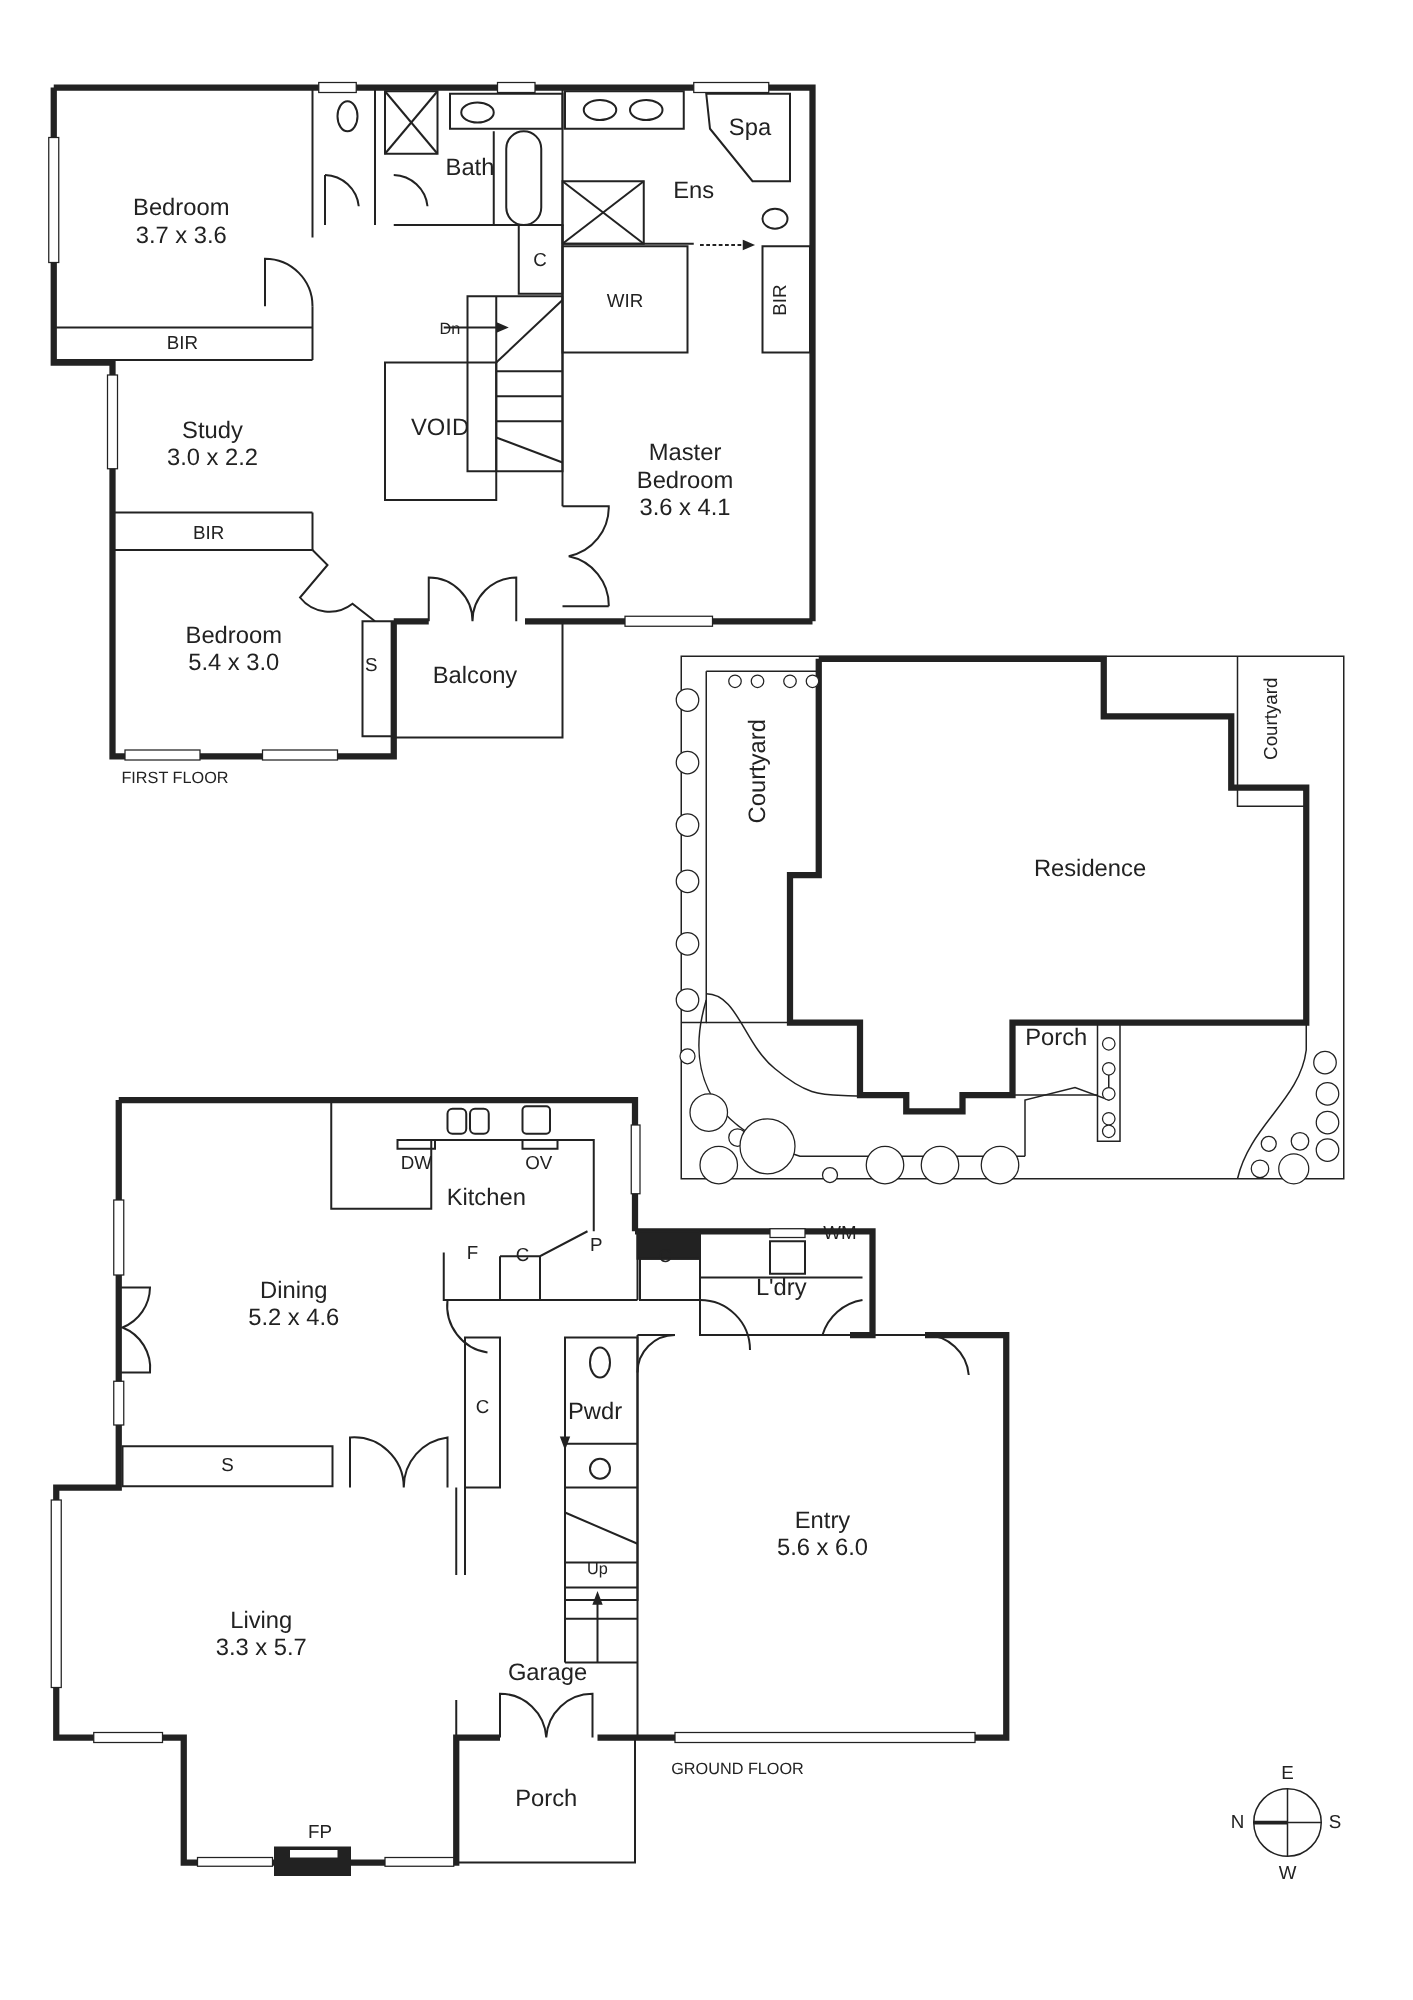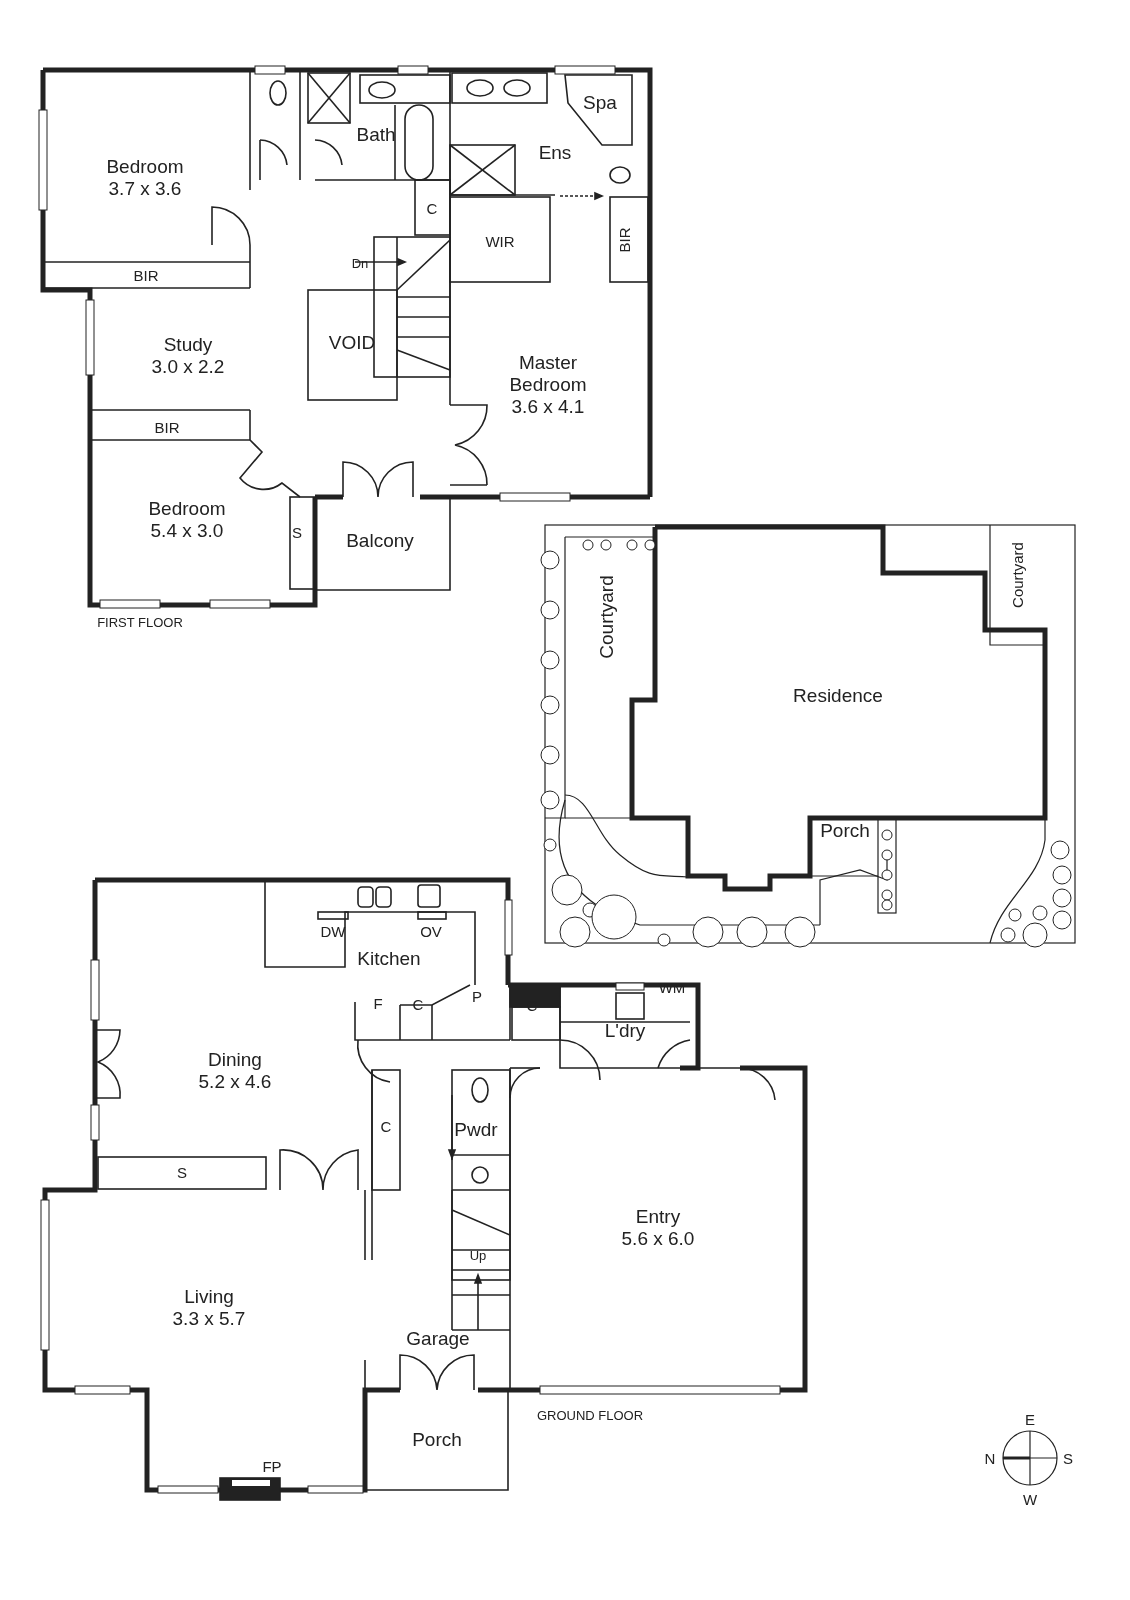--- a/index.html
+++ b/index.html
@@ -252,69 +252,69 @@
 </div>
 <div class="lbl" style="left:376px;top:135px">Bath</div>
 <div class="lbl" style="left:555px;top:153px">Ens</div>
 <div class="lbl" style="left:600px;top:103px">Spa</div>
 <div class="lbl sm" style="left:432px;top:208px">C</div>
 <div class="lbl sm" style="left:500px;top:241px">WIR</div>
 <div class="lbl sm rot" style="left:624px;top:240px">BIR</div>
 <div class="lbl sm" style="left:146px;top:275px">BIR</div>
 <div class="lbl xs" style="left:360px;top:263px">Dn</div>
 <div class="lbl" style="left:352px;top:343px">VOID</div>
-<div class="lbl" style="left:188px;top:356px">
+<div class="lbl" style="left:170px;top:356px">
   <div>Study</div>
   <div>3.0 x 2.2</div>
 </div>
 <div class="lbl" style="left:548px;top:385px">
   <div>Master</div>
   <div>Bedroom</div>
   <div>3.6 x 4.1</div>
 </div>
 <div class="lbl sm" style="left:167px;top:427px">BIR</div>
 <div class="lbl" style="left:187px;top:520px">
   <div>Bedroom</div>
   <div>5.4 x 3.0</div>
 </div>
 <div class="lbl sm" style="left:297px;top:532px">S</div>
 <div class="lbl" style="left:380px;top:541px">Balcony</div>
 <div class="lbl xs" style="left:140px;top:622px">FIRST FLOOR</div>
 
 <div class="lbl rot" style="left:607px;top:617px">Courtyard</div>
 <div class="lbl sm rot" style="left:1017px;top:575px">Courtyard</div>
-<div class="lbl" style="left:838px;top:696px">Residence</div>
+<div class="lbl" style="left:872px;top:696px">Residence</div>
 <div class="lbl" style="left:845px;top:831px">Porch</div>
 
 <div class="lbl sm" style="left:333px;top:931px">DW</div>
 <div class="lbl sm" style="left:431px;top:931px">OV</div>
 <div class="lbl" style="left:389px;top:959px">Kitchen</div>
 <div class="lbl sm" style="left:378px;top:1003px">F</div>
 <div class="lbl sm" style="left:418px;top:1004px">C</div>
 <div class="lbl sm" style="left:477px;top:996px">P</div>
 <div class="lbl sm" style="left:532px;top:1005px">C</div>
 <div class="lbl sm" style="left:672px;top:987px">WM</div>
 <div class="lbl" style="left:625px;top:1031px">L'dry</div>
-<div class="lbl" style="left:235px;top:1071px">
+<div class="lbl" style="left:235px;top:1044px">
   <div>Dining</div>
   <div>5.2 x 4.6</div>
 </div>
 <div class="lbl sm" style="left:386px;top:1126px">C</div>
 <div class="lbl" style="left:476px;top:1130px">Pwdr</div>
 <div class="lbl sm" style="left:182px;top:1172px">S</div>
 <div class="lbl" style="left:658px;top:1228px">
   <div>Entry</div>
   <div>5.6 x 6.0</div>
 </div>
 <div class="lbl" style="left:209px;top:1308px">
   <div>Living</div>
   <div>3.3 x 5.7</div>
 </div>
 <div class="lbl xs" style="left:478px;top:1255px">Up</div>
 <div class="lbl" style="left:438px;top:1339px">Garage</div>
 <div class="lbl xs" style="left:590px;top:1415px">GROUND FLOOR</div>
 <div class="lbl" style="left:437px;top:1440px">Porch</div>
-<div class="lbl sm" style="left:272px;top:1466px">FP</div>
+<div class="lbl sm" style="left:256px;top:1466px">FP</div>
 
 <div class="lbl sm" style="left:1030px;top:1419px">E</div>
 <div class="lbl sm" style="left:990px;top:1458px">N</div>
 <div class="lbl sm" style="left:1068px;top:1458px">S</div>
 <div class="lbl sm" style="left:1030px;top:1499px">W</div>
 
 </body></html>

